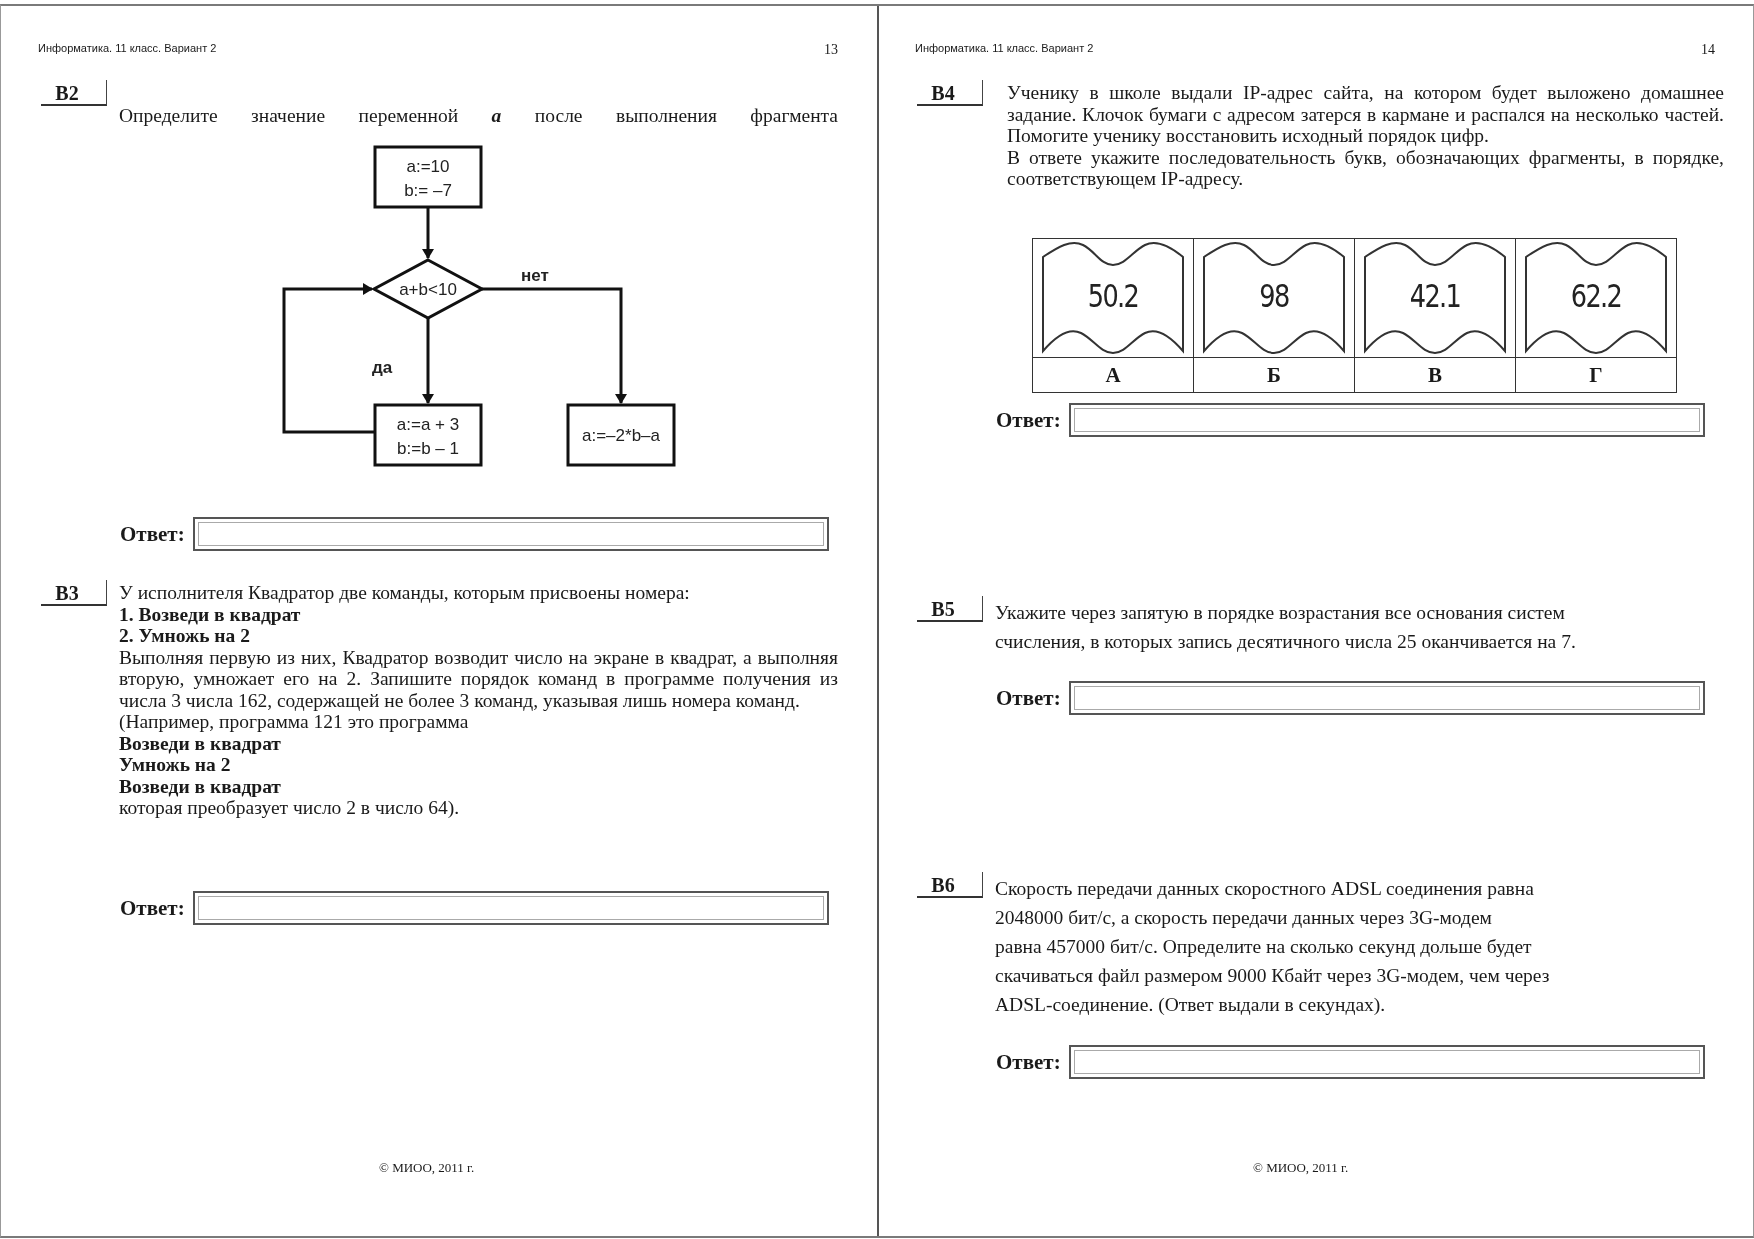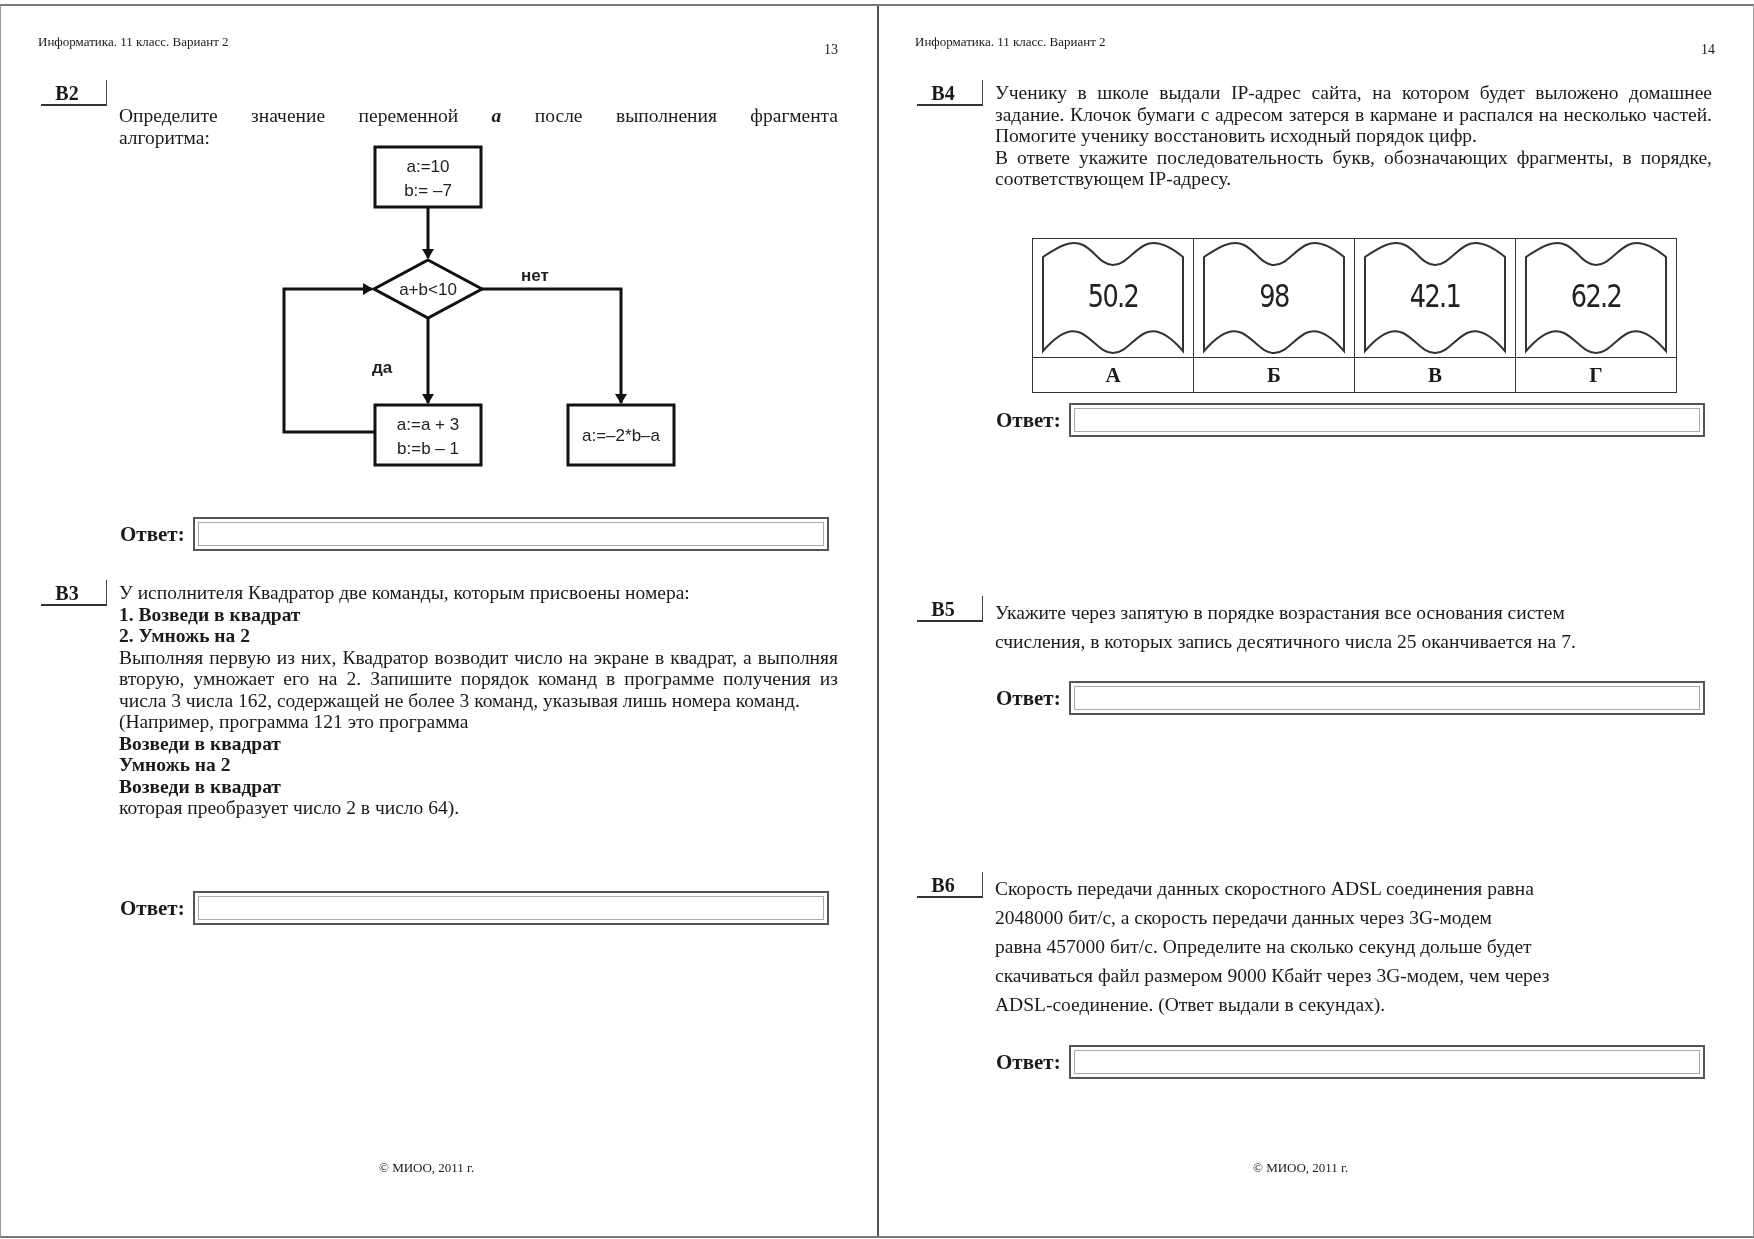--- a/index.html
+++ b/index.html
@@ -4,21 +4,21 @@
 <style>
   html, body { margin: 0; padding: 0; background: #fff; }
   body { width: 1754px; height: 1239px; position: relative; overflow: hidden;
          font-family: "DejaVu Serif", "Liberation Serif", serif; color: #1a1a1a; }
   .spread { position: absolute; left: 0; top: 4px; width: 1752px; height: 1230px;
             border-top: 2px solid #7a7a7a; border-bottom: 2px solid #7a7a7a;
             border-left: 1px solid #999; border-right: 1px solid #999; }
   .page { position: absolute; top: 0; height: 100%; }
   .page.left { left: 0; width: 876px; border-right: 2px solid #555; }
   .page.right { left: 878px; width: 874px; }
-  .running-head { position: absolute; top: 28px; font-size: 13px; font-family: Liberation Serif, serif; }
+  .running-head { position: absolute; top: 36px; font-size: 11px; font-family: Liberation Sans, sans-serif; }
   .page-num { position: absolute; top: 36px; font-size: 14px; font-family: "Liberation Serif", serif; }
   .footer { position: absolute; top: 1154px; font-size: 13px; font-family: "Liberation Serif", serif; }
 
   .task { position: absolute; }
   .task-label { position: absolute; left: 0; top: 0; width: 66px; height: 26px;
                 border-bottom: 2px solid #333; border-right: 1px solid #444;
                 font-weight: bold; font-size: 20px; text-align: center; line-height: 26px;
                 font-family: "Liberation Serif", serif; padding-right: 13px; box-sizing: border-box; }
   .task-body { position: absolute; left: 78px; font-family: "Liberation Serif", serif;
                font-size: 19.5px; line-height: 21.5px; text-align: justify; }
@@ -55,21 +55,20 @@
   <div class="page left">
     <div class="running-head" style="left:37px;">Информатика. 11 класс. Вариант 2</div>
     <div class="page-num" style="left:823px;">13</div>
 
     <div class="task" style="left:40px; top:74px; width:800px;">
       <div class="task-label">B2</div>
       <div class="task-body" style="width:719px; top:2px;margin-top:23px;">
         <p class="justify-line">
           <span>Определите значение переменной </span><b><i>a</i></b><span> после выполнения фрагмента</span>
         </p>
-        <p>алгоритма:</p>
       </div>
     </div>
 
     <svg class="flowchart" viewBox="0 0 420 330">
       <defs>
         <marker id="arr" markerWidth="10" markerHeight="12" refX="9" refY="6" orient="auto" markerUnits="userSpaceOnUse">
           <path d="M0,0 L10,6 L0,12 z" fill="#111"></path>
         </marker>
       </defs>
 
@@ -125,21 +124,21 @@
 
     <div class="footer" style="left:378px;">© МИОО, 2011 г.</div>
   </div>
 
   <div class="page right">
     <div class="running-head" style="left:36px;">Информатика. 11 класс. Вариант 2</div>
     <div class="page-num" style="left:822px;">14</div>
 
     <div class="task" style="left:38px; top:74px; width:800px;">
       <div class="task-label">B4</div>
-      <div class="task-body" style="width:717px; top:2px;">
+      <div class="task-body" style="width:717px; top:2px;margin-left:12px;">
         <p>Ученику в школе выдали IP-адрес сайта, на котором будет выложено домашнее задание. Клочок бумаги с адресом затерся в кармане и распался на несколько частей. Помогите ученику восстановить исходный порядок цифр.</p>
         <p>В ответе укажите последовательность букв, обозначающих фрагменты, в порядке, соответствующем IP-адресу.</p>
       </div>
     </div>
 
     <table class="ip-table">
       <tbody>
           <tr>
         <td>
               <div class="frag-cell">

